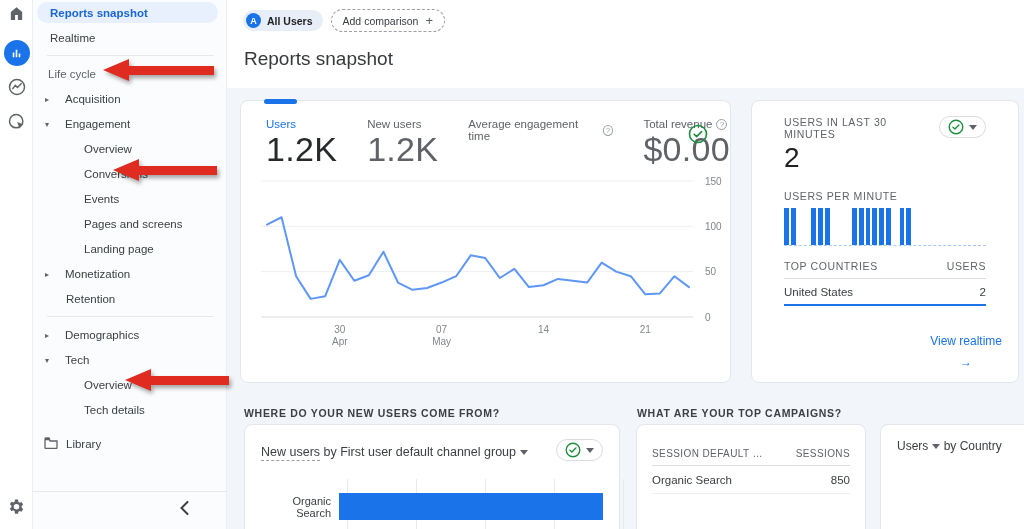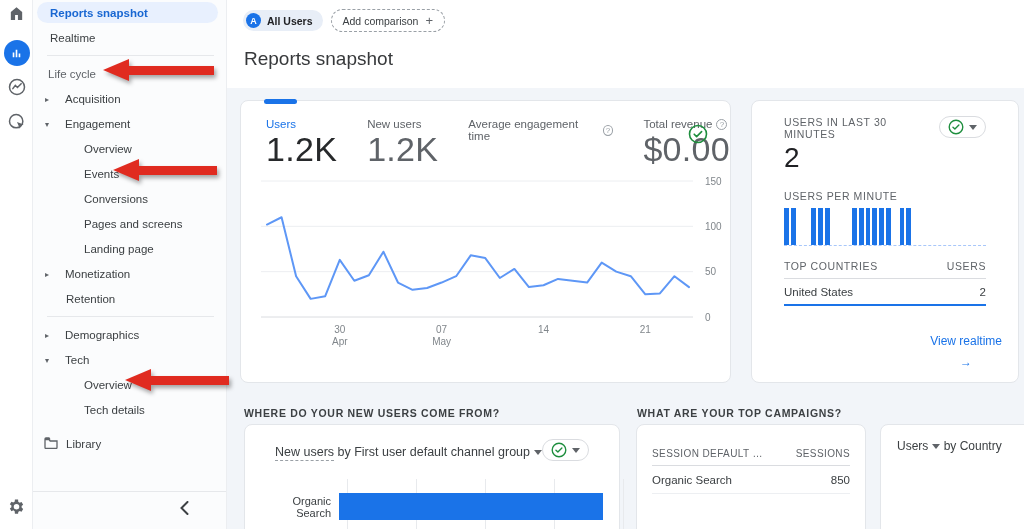--- a/index.html
+++ b/index.html
@@ -81,21 +81,21 @@
   .rt-row { display:flex; justify-content:space-between; font-size:11.5px; color:#3C4043; padding:7px 0 6px 0; border-bottom:2px solid #1A73E8; }
   .rt-link { position:absolute; right:16px; bottom:13px; font-size:12px; color:#1A73E8; display:flex; align-items:center; gap:7px; cursor:pointer;flex-direction:column; }
 
   
   .section-label { position:absolute; top:319px; font-size:10.5px; letter-spacing:0.7px; color:#3C4043; font-weight:bold; }
   .section-channels { left:17px; }
   .section-campaigns { left:410px; }
 
   
   .card-channels { padding:14px 16px; }
-  .ch-head { display:flex; justify-content:center; align-items:flex-start; }
+  .ch-head { display:flex; justify-content:space-between; align-items:flex-start; }
   .ch-title { font-size:12.5px; color:#3C4043; margin-top:6px; cursor:pointer; }
   .ch-title .dotted { border-bottom:1px dashed #9AA0A6; padding-bottom:1px; }
   .dd-caret { display:inline-block; width:0; height:0; border-left:4px solid transparent; border-right:4px solid transparent; border-top:5px solid #5F6368; margin-left:4px; vertical-align:middle; }
   .hbar-chart { position:relative; margin-top:18px; height:110px; }
   .hbar-grid { position:absolute; left:86px; top:0; width:276px; height:110px; }
   .hbar-grid i { position:absolute; top:0; width:1px; height:110px; background:#E8EAED; }
   .hbar-row { position:absolute; left:0; width:100%; display:flex; align-items:center; }
   .hbar-label { width:78px; font-size:11px; color:#3C4043; text-align:right; padding-right:8px; flex:none; }
   .hbar-bar { height:27px; background:#1A73E8; }
 
@@ -162,24 +162,24 @@
         <span>Acquisition</span>
       </div>
       <div class="sb-row sb-parent">
         <span class="sb-caret">▾</span>
         <span>Engagement</span>
       </div>
       <div class="sb-row sb-child">
         <span>Overview</span>
       </div>
       <div class="sb-row sb-child">
+        <span>Conversions</span>
+      </div>
+      <div class="sb-row sb-child">
         <span>Events</span>
-      </div>
-      <div class="sb-row sb-child">
-        <span>Conversions</span>
       </div>
       <div class="sb-row sb-child">
         <span>Pages and screens</span>
       </div>
       <div class="sb-row sb-child">
         <span>Landing page</span>
       </div>
       <div class="sb-row sb-parent">
         <span class="sb-caret">▸</span>
         <span>Monetization</span>

